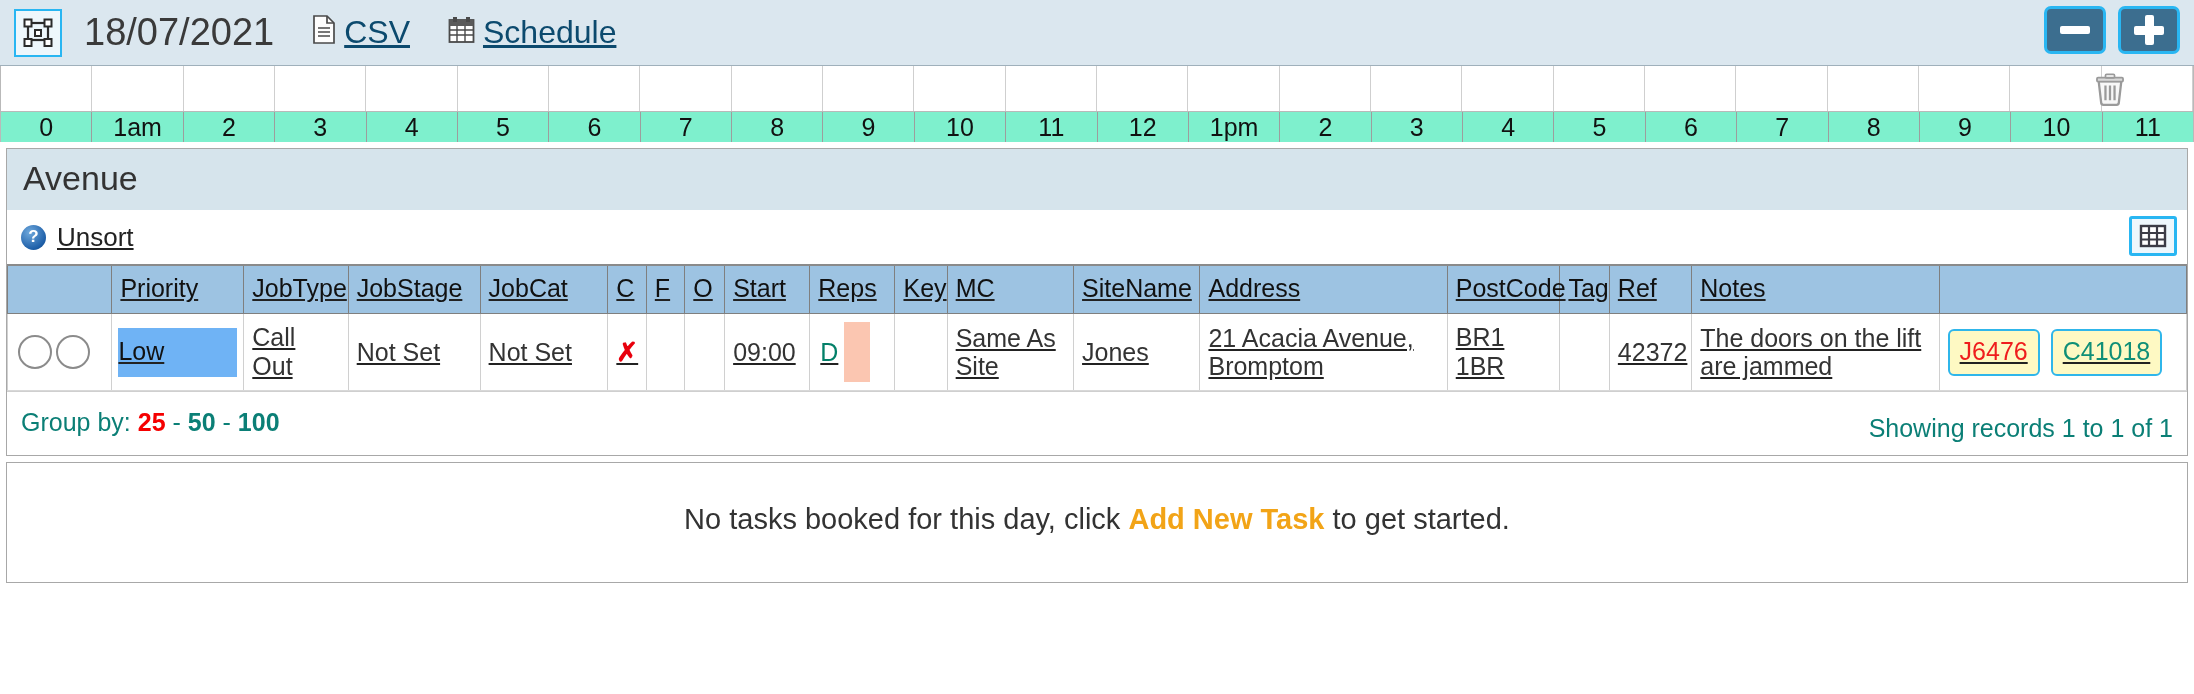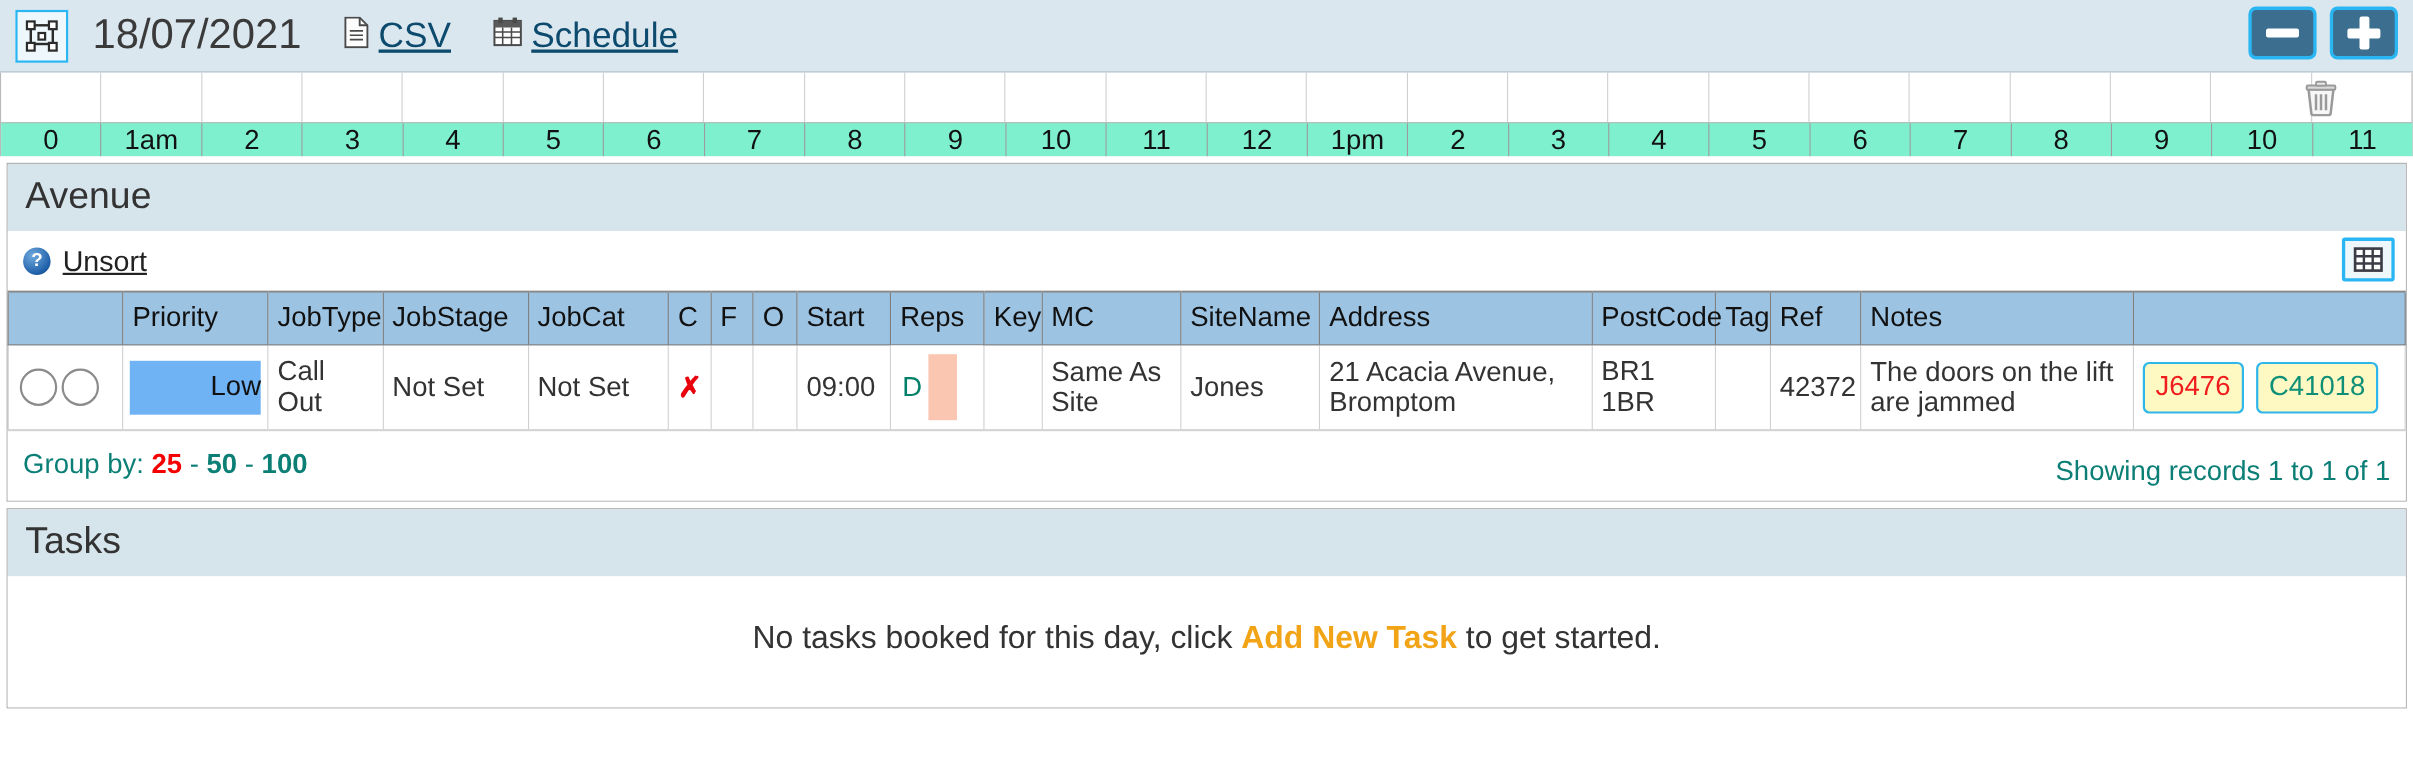--- a/index.html
+++ b/index.html
@@ -98,35 +98,35 @@
   .unsort{
     margin-left:11px;font-size:26px;color:#222;text-decoration:underline;cursor:pointer;
   }
   .grid-btn{
     position:absolute;right:10px;top:6px;width:48px;height:40px;
     border:3px solid #29b6f2;background:#eef7fc;border-radius:3px;box-sizing:border-box;
     display:flex;align-items:center;justify-content:center;cursor:pointer;
   }
 
   
-  table.grid{border-collapse:collapse;width:100%;table-layout:fixed;}
+  table.grid{border-collapse:collapse;width:100%;table-layout:fixed;text-decoration:underline;}
   table.grid th{
     background:#9dc3e2;border:1px solid #7f7f7f;border-top:2px solid #8a8a8a;
     font-weight:normal;font-size:25px;color:#111;text-align:left;
     padding:8px 8px 10px 8px;height:44px;box-sizing:border-box;vertical-align:middle;
   }
   table.grid td{
     border:1px solid #d8d8d8;border-left:1px solid #d0d0d0;border-right:1px solid #d0d0d0;
     font-size:25px;color:#333;padding:8px 8px;vertical-align:middle;height:72px;
     box-sizing:border-box;background:#fff;
   }
   .radio2{display:flex;gap:4px;align-items:center;padding-left:2px;}
   .radio{width:34px;height:34px;border:2px solid #8b8b8b;border-radius:50%;background:#fff;box-sizing:border-box;cursor:pointer;}
   .pri-badge{
-    background:#6fb3f5;display:block;text-align:right;font-size:25px;color:#111;
+    background:#6fb3f5;display:block;text-align:left;font-size:25px;color:#111;
     padding:9px 0 11px 0;box-sizing:border-box;
   }
   .xmark{color:#e8000d;font-weight:bold;font-size:26px;text-align:center;display:block;}
   .reps-cell{position:relative;padding:0 8px;}
   .reps-inner{display:flex;align-items:center;height:100%;gap:6px;padding-left:2px;}
   .rep-d{color:#038069;font-size:25px;}
   .rep-bar{width:26px;height:60px;background:#fbc6b1;}
   .chip-cell{padding:8px 10px;}
   .chips{display:flex;gap:11px;}
   .chip{
@@ -386,21 +386,18 @@
         <span class="gb-sep">-</span>
         <span class="gb-num">50</span>
         <span class="gb-sep">-</span>
         <span class="gb-num">100</span>
       </div>
       <div class="showing">Showing records 1 to 1 of 1</div>
     </div>
   </div>
 
   <div class="panel">
-    <div class="panel-head">
-      <h2>Tasks</h2>
-    </div>
     <div class="tasks-body">
       <span class="tasks-msg"><span>No tasks booked for this day, click </span><span class="accent">Add New Task</span><span> to get started.</span></span>
     </div>
   </div>
 
 </div>
 
 </body></html>

